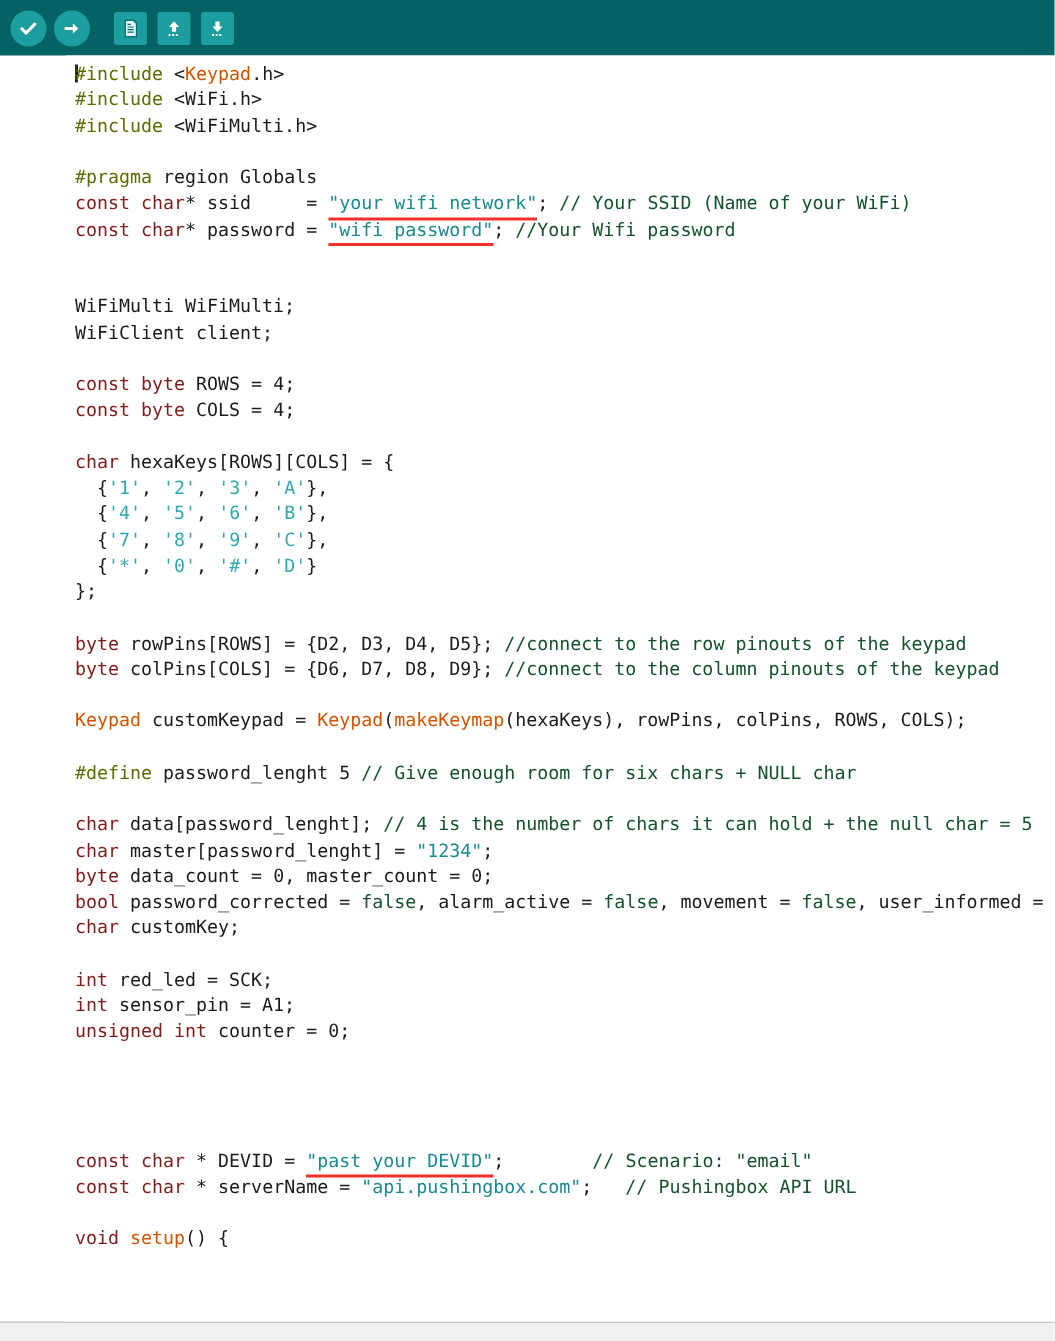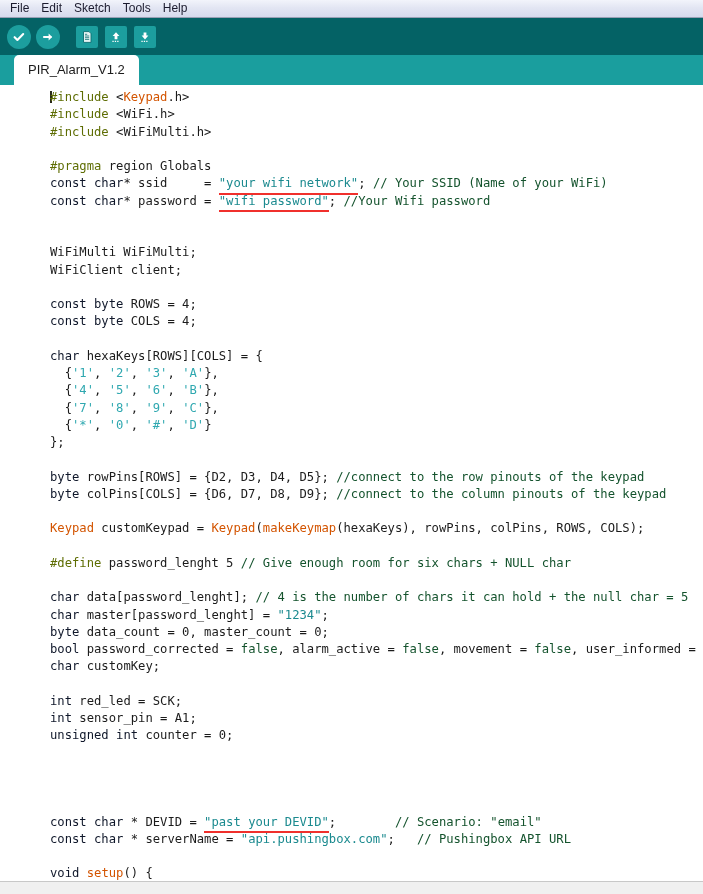--- a/index.html
+++ b/index.html
@@ -89,21 +89,21 @@
     font-family:"DejaVu Sans Mono","Liberation Mono",monospace;
     font-size:12.2px;
     line-height:17.25px;
     white-space:pre;
     color:#1b1b1b;
     letter-spacing:0px;
   }
   .ln{height:17.25px;white-space:pre;position:relative;}
 
   
-  .kw      {color:#0f172a;}            
+  .kw      {color:#7f1d1d;}            
   .pp      {color:#5e6d03;}            
   .typ     {color:#d35400;}            
   .str     {color:#1b8a8f;}            
   .chr     {color:#2fa8b0;}            
   .lit     {color:#14532d;}            
   .cmt     {color:#14532d;}            
   .pln     {color:#1b1b1b;}
 
   
   .mark{position:relative;display:inline-block;}
@@ -121,27 +121,20 @@
     flex:0 0 12px;height:12px;
     background:#f0f0f0;
     border-top:1px solid #c8c8c8;
   }
 </style>
 </head>
 <body>
 
 <div id="app">
 
-  <div class="menubar">
-    <div class="menu-item">File</div>
-    <div class="menu-item">Edit</div>
-    <div class="menu-item">Sketch</div>
-    <div class="menu-item">Tools</div>
-    <div class="menu-item">Help</div>
-  </div>
 
   <div class="toolbar">
 
     <div class="tb-btn" title="Verify">
       <div class="tb-round">
         <svg width="14" height="14" viewBox="0 0 14 14" aria-hidden="true">
           <path d="M2.6 7.2 L5.4 10 L11.2 4.1" fill="none" stroke="#ffffff" stroke-width="2.1" stroke-linecap="round" stroke-linejoin="round"></path>
         </svg>
       </div>
     </div>
@@ -178,24 +171,19 @@
     <div class="tb-btn" title="Save">
       <div class="tb-sq">
         <svg width="14" height="14" viewBox="0 0 14 14" aria-hidden="true">
           <path d="M7 9.4 L3.6 5.6 H5.6 V2.4 H8.4 V5.6 H10.4 Z" fill="#ffffff"></path>
           <path d="M3.4 11.3 H10.6" stroke="#ffffff" stroke-width="1.3" stroke-dasharray="1.3 1.1"></path>
         </svg>
       </div>
     </div>
   </div>
 
-  <div class="tabstrip">
-    <div class="tab">
-      <span>PIR_Alarm_V1.2</span>
-    </div>
-  </div>
 
   <div class="editor">
     <div class="code" id="code-area"><div class="ln"><span class="caret"></span><span class="pp">#include</span><span class="pln"> &lt;</span><span class="typ">Keypad</span><span class="pln">.h&gt;</span></div><div class="ln"><span class="pp">#include</span><span class="pln"> &lt;WiFi.h&gt;</span></div><div class="ln"><span class="pp">#include</span><span class="pln"> &lt;WiFiMulti.h&gt;</span></div><div class="ln">&nbsp;</div><div class="ln"><span class="pp">#pragma</span><span class="pln"> region Globals</span></div><div class="ln"><span class="kw">const</span><span class="pln"> </span><span class="kw">char</span><span class="pln">* ssid     = </span><span class="str mark">"your wifi network"</span><span class="pln">; </span><span class="cmt">// Your SSID (Name of your WiFi)</span></div><div class="ln"><span class="kw">const</span><span class="pln"> </span><span class="kw">char</span><span class="pln">* password = </span><span class="str mark">"wifi password"</span><span class="pln">; </span><span class="cmt">//Your Wifi password</span></div><div class="ln">&nbsp;</div><div class="ln">&nbsp;</div><div class="ln"><span class="pln">WiFiMulti WiFiMulti;</span></div><div class="ln"><span class="pln">WiFiClient client;</span></div><div class="ln">&nbsp;</div><div class="ln"><span class="kw">const</span><span class="pln"> </span><span class="kw">byte</span><span class="pln"> ROWS = 4;</span></div><div class="ln"><span class="kw">const</span><span class="pln"> </span><span class="kw">byte</span><span class="pln"> COLS = 4;</span></div><div class="ln">&nbsp;</div><div class="ln"><span class="kw">char</span><span class="pln"> hexaKeys[ROWS][COLS] = {</span></div><div class="ln"><span class="pln">  {</span><span class="chr">'1'</span><span class="pln">, </span><span class="chr">'2'</span><span class="pln">, </span><span class="chr">'3'</span><span class="pln">, </span><span class="chr">'A'</span><span class="pln">},</span></div><div class="ln"><span class="pln">  {</span><span class="chr">'4'</span><span class="pln">, </span><span class="chr">'5'</span><span class="pln">, </span><span class="chr">'6'</span><span class="pln">, </span><span class="chr">'B'</span><span class="pln">},</span></div><div class="ln"><span class="pln">  {</span><span class="chr">'7'</span><span class="pln">, </span><span class="chr">'8'</span><span class="pln">, </span><span class="chr">'9'</span><span class="pln">, </span><span class="chr">'C'</span><span class="pln">},</span></div><div class="ln"><span class="pln">  {</span><span class="chr">'*'</span><span class="pln">, </span><span class="chr">'0'</span><span class="pln">, </span><span class="chr">'#'</span><span class="pln">, </span><span class="chr">'D'</span><span class="pln">}</span></div><div class="ln"><span class="pln">};</span></div><div class="ln">&nbsp;</div><div class="ln"><span class="kw">byte</span><span class="pln"> rowPins[ROWS] = {D2, D3, D4, D5}; </span><span class="cmt">//connect to the row pinouts of the keypad</span></div><div class="ln"><span class="kw">byte</span><span class="pln"> colPins[COLS] = {D6, D7, D8, D9}; </span><span class="cmt">//connect to the column pinouts of the keypad</span></div><div class="ln">&nbsp;</div><div class="ln"><span class="typ">Keypad</span><span class="pln"> customKeypad = </span><span class="typ">Keypad</span><span class="pln">(</span><span class="typ">makeKeymap</span><span class="pln">(hexaKeys), rowPins, colPins, ROWS, COLS);</span></div><div class="ln">&nbsp;</div><div class="ln"><span class="pp">#define</span><span class="pln"> password_lenght 5 </span><span class="cmt">// Give enough room for six chars + NULL char</span></div><div class="ln">&nbsp;</div><div class="ln"><span class="kw">char</span><span class="pln"> data[password_lenght]; </span><span class="cmt">// 4 is the number of chars it can hold + the null char = 5</span></div><div class="ln"><span class="kw">char</span><span class="pln"> master[password_lenght] = </span><span class="str">"1234"</span><span class="pln">;</span></div><div class="ln"><span class="kw">byte</span><span class="pln"> data_count = 0, master_count = 0;</span></div><div class="ln"><span class="kw">bool</span><span class="pln"> password_corrected = </span><span class="lit">false</span><span class="pln">, alarm_active = </span><span class="lit">false</span><span class="pln">, movement = </span><span class="lit">false</span><span class="pln">, user_informed = </span><span class="lit">false</span><span class="pln">;</span></div><div class="ln"><span class="kw">char</span><span class="pln"> customKey;</span></div><div class="ln">&nbsp;</div><div class="ln"><span class="kw">int</span><span class="pln"> red_led = SCK;</span></div><div class="ln"><span class="kw">int</span><span class="pln"> sensor_pin = A1;</span></div><div class="ln"><span class="kw">unsigned</span><span class="pln"> </span><span class="kw">int</span><span class="pln"> counter = 0;</span></div><div class="ln">&nbsp;</div><div class="ln">&nbsp;</div><div class="ln">&nbsp;</div><div class="ln">&nbsp;</div><div class="ln"><span class="kw">const</span><span class="pln"> </span><span class="kw">char</span><span class="pln"> * DEVID = </span><span class="str mark">"past your DEVID"</span><span class="pln">;        </span><span class="cmt">// Scenario: "email"</span></div><div class="ln"><span class="kw">const</span><span class="pln"> </span><span class="kw">char</span><span class="pln"> * serverName = </span><span class="str">"api.pushingbox.com"</span><span class="pln">;   </span><span class="cmt">// Pushingbox API URL</span></div><div class="ln">&nbsp;</div><div class="ln"><span class="kw">void</span><span class="pln"> </span><span class="typ">setup</span><span class="pln">() {</span></div></div>
   </div>
 
   <div class="statusbar"></div>
 </div>
 
 </body></html>

